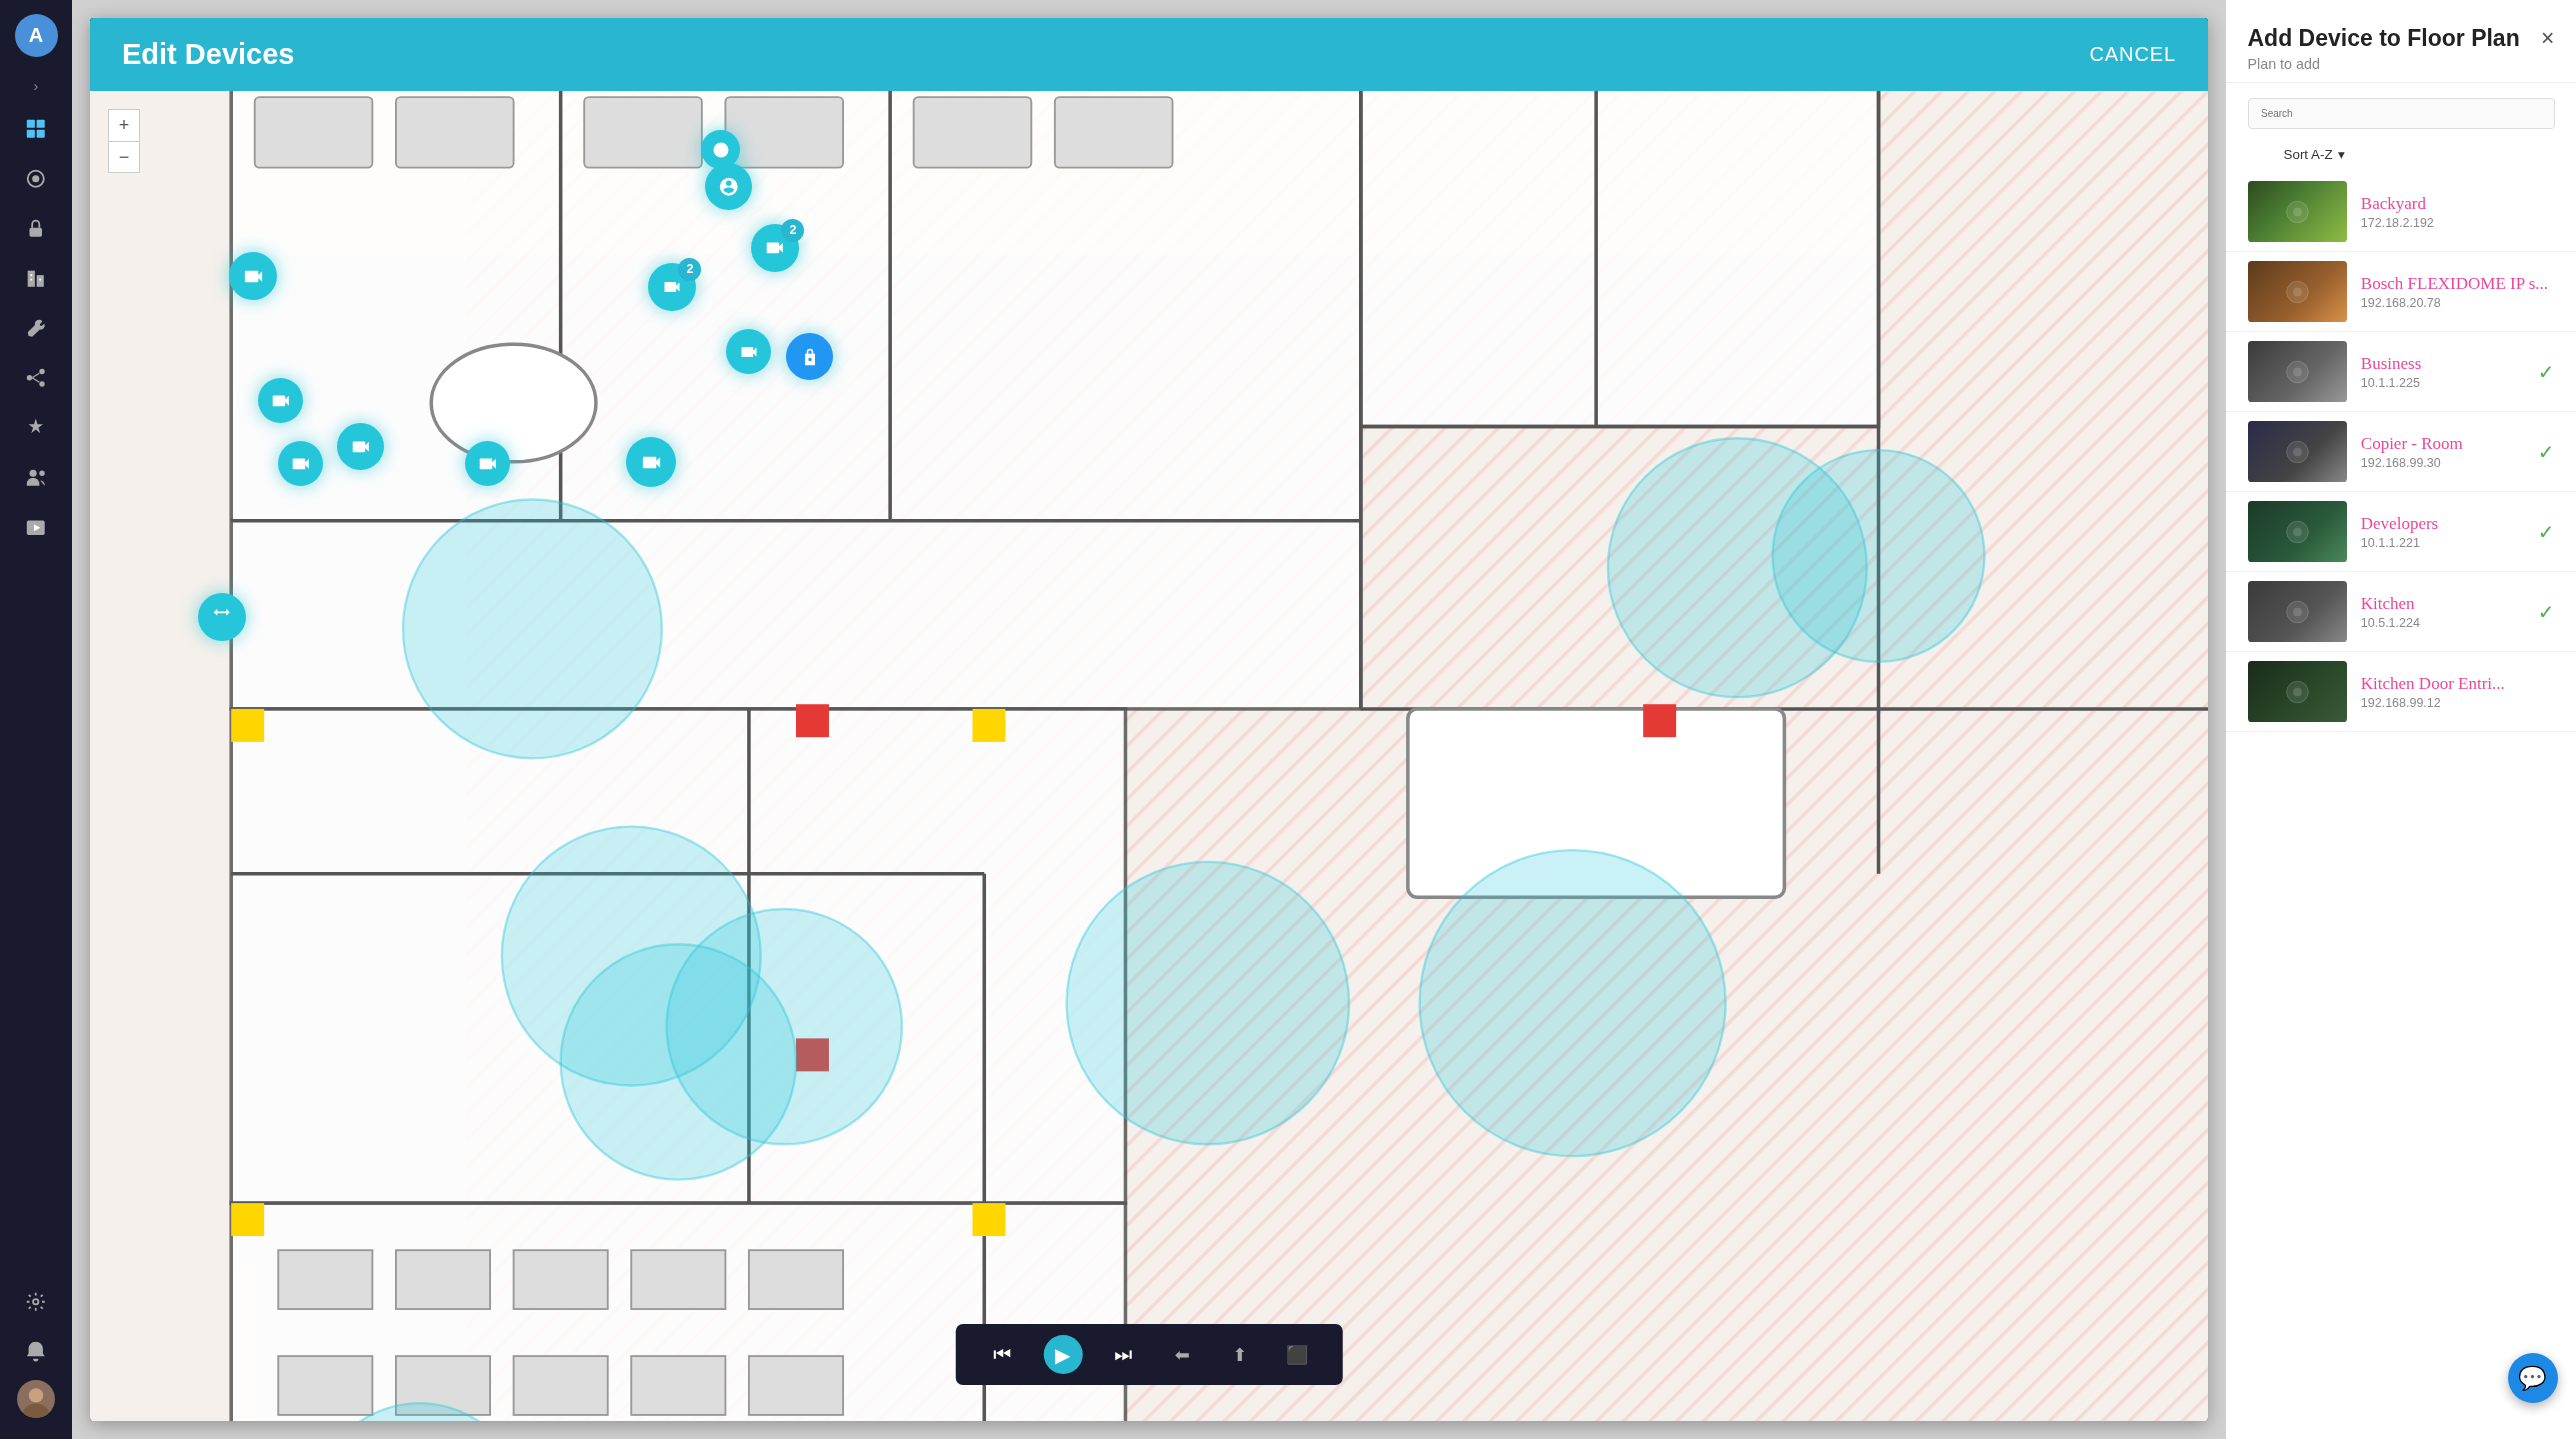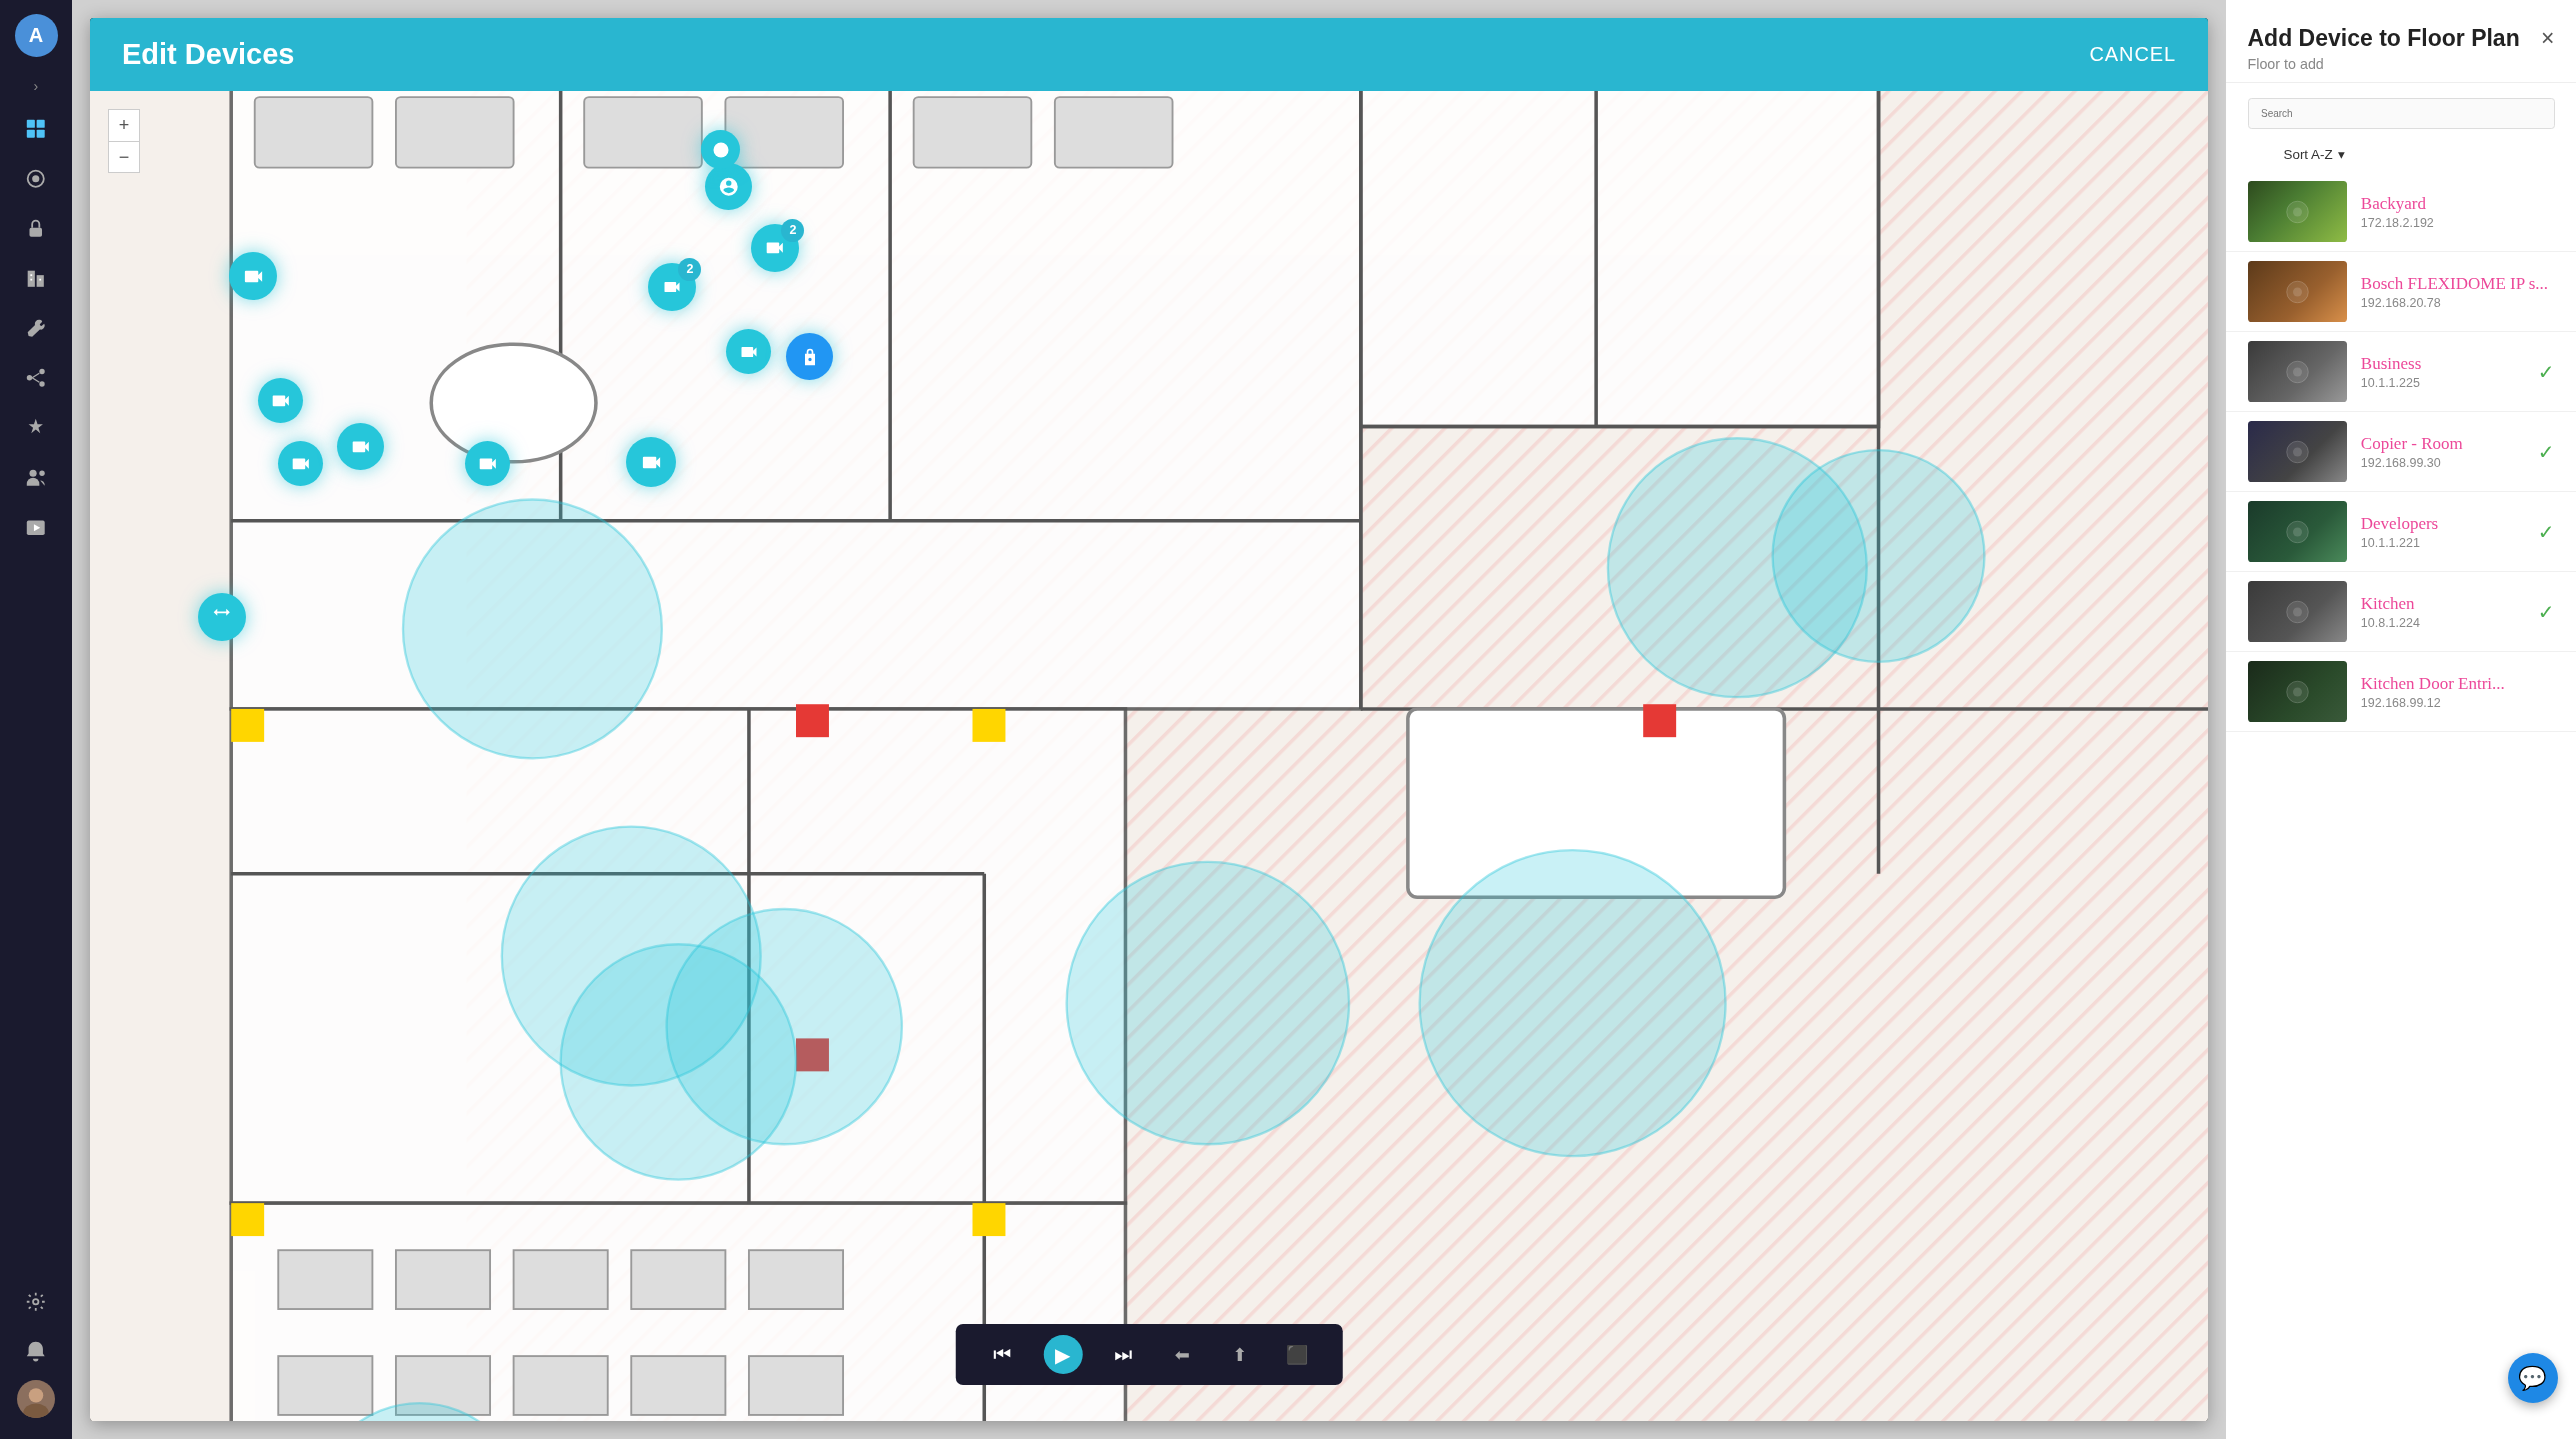--- a/index.html
+++ b/index.html
@@ -665,21 +665,21 @@
 
     </div>
   </div>
 </div>
 
 <div class="right-panel">
   <div class="right-panel-header" style="position:relative;">
     <div class="rp-header-row">
       <div>
         <div class="right-panel-title">Add Device to Floor Plan</div>
-        <div class="right-panel-subtitle">Floor to add</div>
+        <div class="right-panel-subtitle">Plan to add</div>
       </div>
       <div class="right-panel-close" style="position:static;font-size:23px;color:#555;cursor:pointer;margin-left:auto;align-self:flex-start;">×</div>
     </div>
   </div>
 
   <input class="search-bar" type="text" placeholder="Search" style="">
 
   <div class="sort-bar">
     <span class="sort-label">Sort A-Z</span>
     <span class="sort-dropdown">▾</span>
@@ -763,21 +763,21 @@
         <div class="device-thumb thumb-kitchen">
           <div class="device-thumb-inner">
             <svg width="45" height="36" viewBox="0 0 50 40">
     <circle cx="25" cy="20" r="12" fill="rgba(255,255,255,0.1)" stroke="rgba(255,255,255,0.2)" stroke-width="1"></circle>
     <circle cx="25" cy="20" r="5" fill="rgba(255,255,255,0.15)"></circle>
   </svg>
           </div>
         </div>
         <div class="device-info">
           <div class="device-name">Kitchen</div>
-          <div class="device-ip">10.8.1.224</div>
+          <div class="device-ip">10.5.1.224</div>
         </div>
         <span class="device-check">✓</span>
       </div>
       <div class="device-item">
         <div class="device-thumb thumb-kitchen-door">
           <div class="device-thumb-inner">
             <svg width="45" height="36" viewBox="0 0 50 40">
     <circle cx="25" cy="20" r="12" fill="rgba(255,255,255,0.1)" stroke="rgba(255,255,255,0.2)" stroke-width="1"></circle>
     <circle cx="25" cy="20" r="5" fill="rgba(255,255,255,0.15)"></circle>
   </svg>

